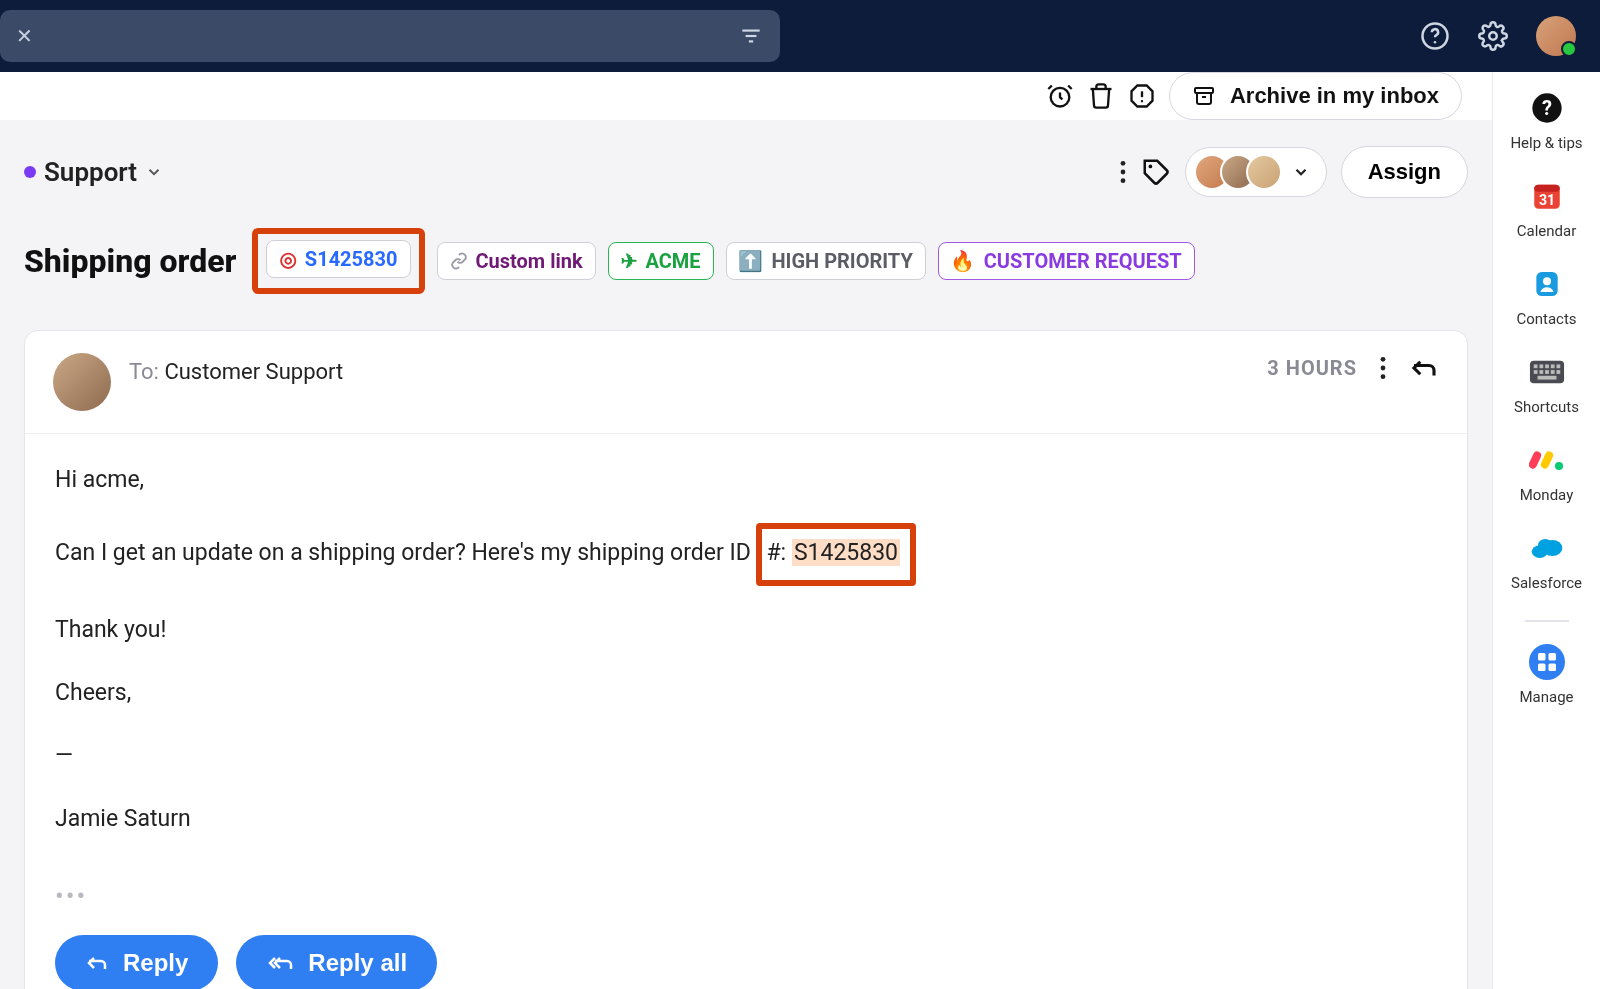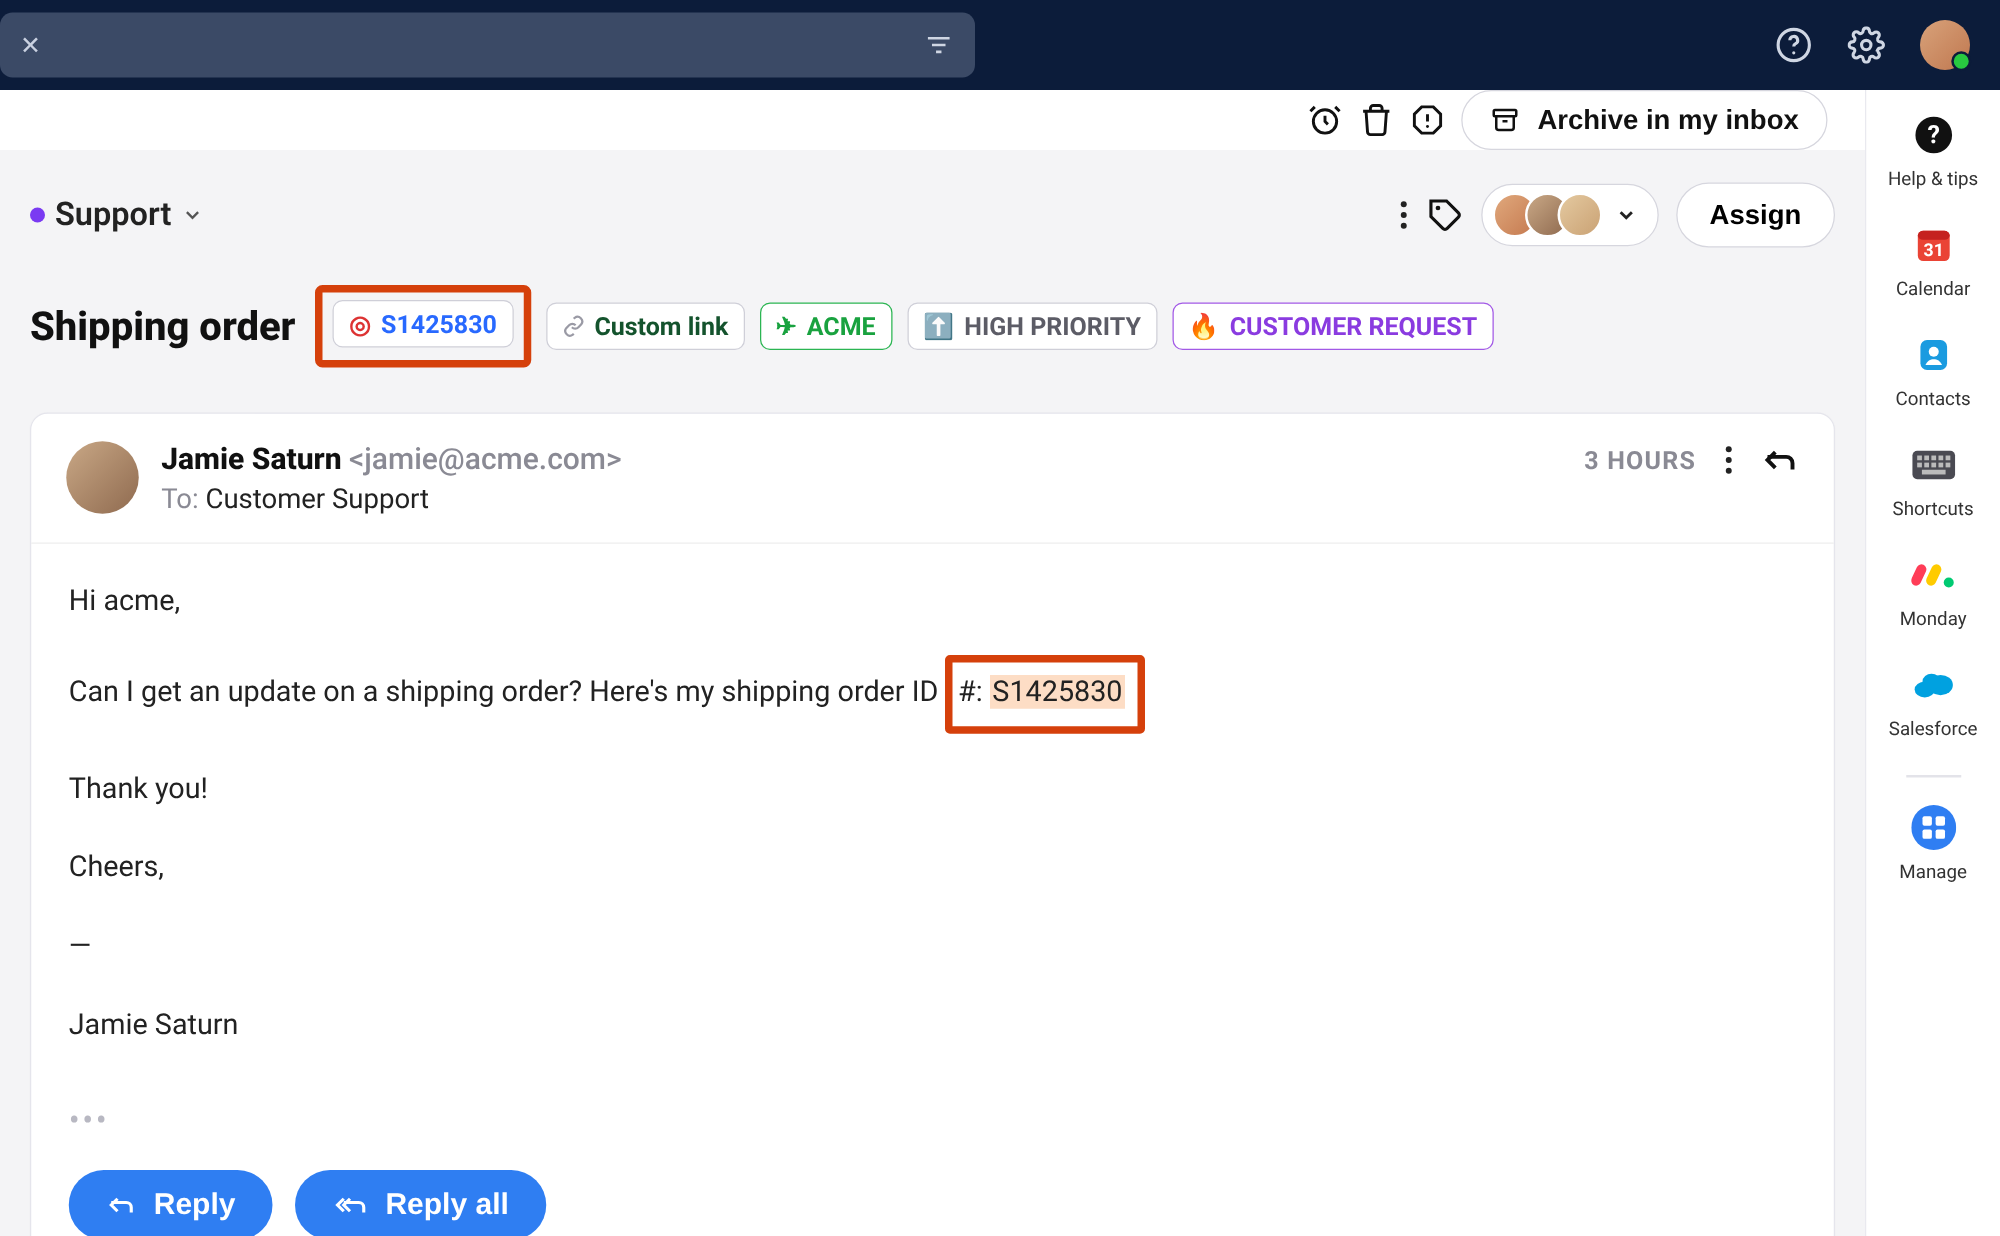--- a/index.html
+++ b/index.html
@@ -41,21 +41,21 @@
   .av:first-child{margin-left:0;}
   .av1{background:linear-gradient(135deg,#e0a87c,#c57a50);}
   .av2{background:linear-gradient(135deg,#c9a886,#8f6a4f);}
   .av3{background:linear-gradient(135deg,#e4c9a0,#caa274);}
   .assign-btn { background:#fff; border:1px solid #d6d6de; border-radius:28px; padding:12px 26px; font-size:22px; font-weight:700;}
   .ctx-row2 { display:flex; align-items:center; gap:12px; flex-wrap:wrap;}
   .subject { font-size:32px; font-weight:800; color:#111; margin-right:4px; white-space:nowrap; max-width:236px; overflow:hidden;}
   .chip { display:inline-flex; align-items:center; gap:8px; border-radius:8px; padding:6px 12px; font-size:20px; font-weight:700; background:#fff;}
   .chip.link { border:1px solid #cfcfd8; color:#2869ff;}
   .chip.link .cico{color:#d33;}
-  .chip.gray { border:1px solid #cfcfd8; color:#14532d;}
+  .chip.gray { border:1px solid #cfcfd8; color:#701a75;}
   .chip.green { border:1.5px solid #2bb552; color:#19a23f;}
   .chip.slate { border:1px solid #cfcfd8; color:#5c5c66;}
   .chip.purple { border:1.5px solid #a259e6; color:#8a3be0;}
   .hl-box { border:6px solid #d5400b; border-radius:6px; padding:6px 8px 10px 8px; display:inline-flex;}
   
   .cardwrap { padding: 18px 24px 30px 24px; background:#f4f4f6; flex:1;}
   .card { background:#fff; border:1px solid #e5e5ec; border-radius:14px; box-shadow:0 1px 2px rgba(0,0,0,.03); }
   .cardhead { display:flex; align-items:flex-start; padding:22px 28px; gap:18px; border-bottom:1px solid #eee;}
   .av-big { width:58px; height:58px; border-radius:50%; background:linear-gradient(135deg,#c9a886,#8f6a4f); flex:0 0 auto;}
   .from { font-size:24px; color:#111;}
@@ -208,24 +208,20 @@
           <span>CUSTOMER REQUEST</span>
         </span>
       </div>
     </div>
 
     <div class="cardwrap">
       <div class="card">
         <div class="cardhead">
           <div class="av-big"></div>
           <div>
-            <div class="from">
-              <span class="name">Jamie Saturn</span>
-              <span class="email">&lt;jamie@acme.com&gt;</span>
-            </div>
             <div class="to">
               <span>To: </span><span class="val">Customer Support</span>
             </div>
           </div>
           <div class="headright">
             <span class="time">3 HOURS</span>
             <span>
               <svg width="8" height="26" viewBox="0 0 6 24" fill="#222">
                   <circle cx="3" cy="4" r="2.2"></circle>
                   <circle cx="3" cy="12" r="2.2"></circle>

